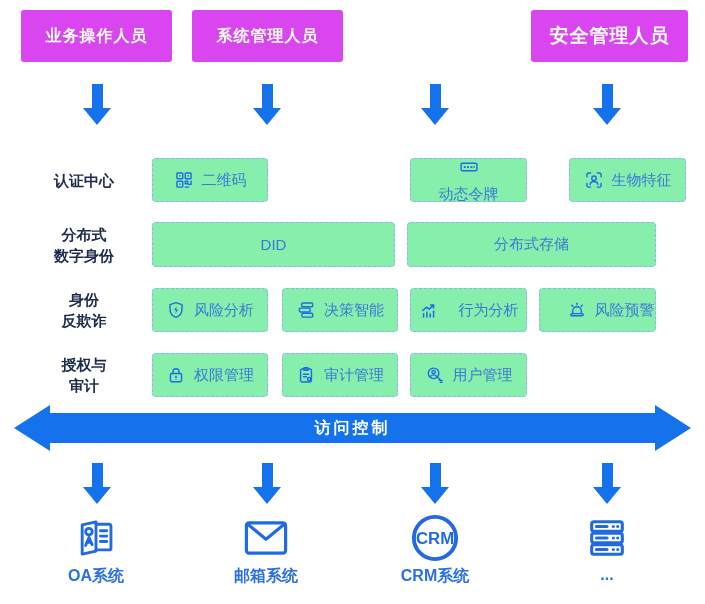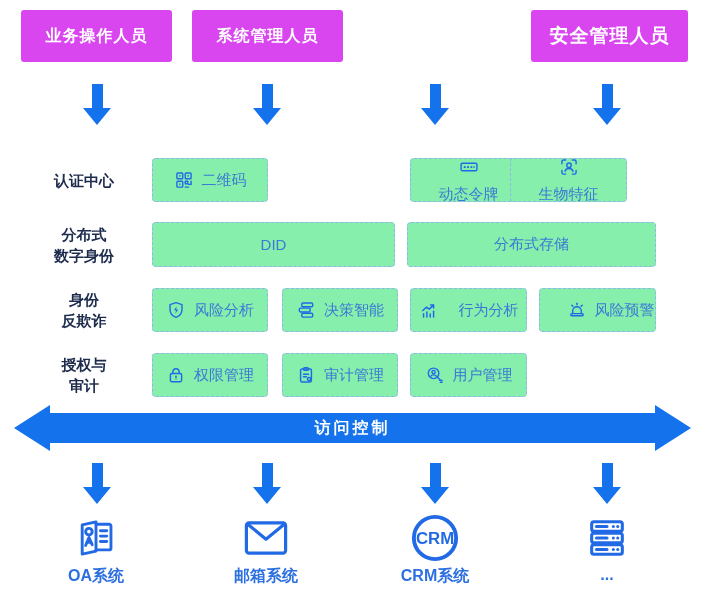--- a/index.html
+++ b/index.html
@@ -103,21 +103,21 @@
       <svg width="20" height="20" viewBox="0 0 24 24" fill="none" stroke="#2269e6" stroke-width="1.7" stroke-linecap="round" stroke-linejoin="round">
         <rect x="2.5" y="7.5" width="19" height="9" rx="1.6"></rect>
         <rect x="5.8" y="11" width="2.2" height="2.2" fill="#2269e6" stroke="none"></rect>
         <rect x="9.8" y="11" width="2.2" height="2.2" fill="#2269e6" stroke="none"></rect>
         <rect x="13.8" y="11" width="2.2" height="2.2" fill="#2269e6" stroke="none"></rect>
         <rect x="17.4" y="11" width="1.3" height="2.2" fill="#2269e6" stroke="none"></rect>
       </svg>
     </span>
     <span>动态令牌</span>
   </div>
-  <div class="node" style="left:510px;top:158px;width:117px;height:44px;flex-direction:column;">
+  <div class="node" style="left:569px;top:158px;width:117px;height:44px;">
     <span class="nicon">
       <svg width="20" height="20" viewBox="0 0 24 24" fill="none" stroke="#2269e6" stroke-width="1.7" stroke-linecap="round" stroke-linejoin="round">
         <path d="M8 3.5H5.5A2 2 0 0 0 3.5 5.5V8"></path>
           <path d="M16 3.5h2.5a2 2 0 0 1 2 2V8"></path>
         <path d="M8 20.5H5.5a2 2 0 0 1-2-2V16"></path>
           <path d="M16 20.5h2.5a2 2 0 0 0 2-2V16"></path>
         <circle cx="12" cy="9.8" r="2.7"></circle>
           <path d="M7.2 17.3a4.9 4.4 0 0 1 9.6 0"></path>
       </svg>
     </span>

